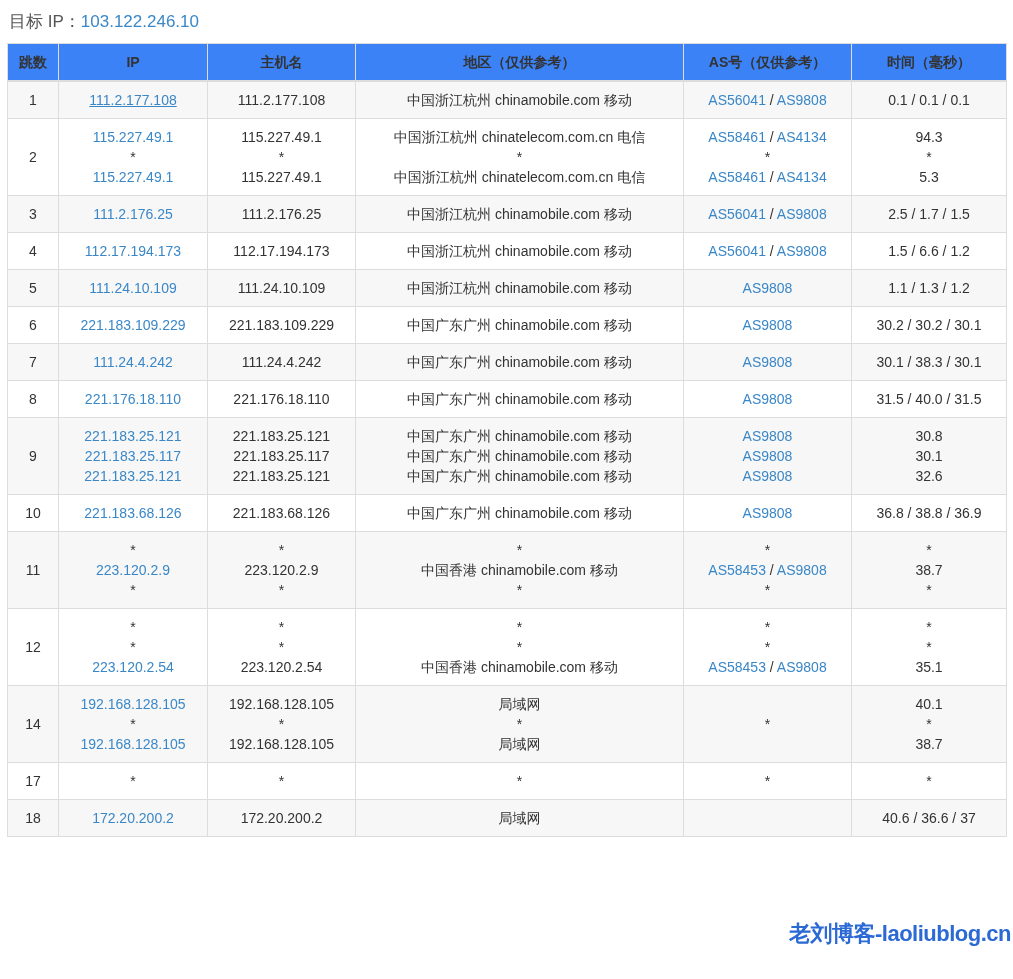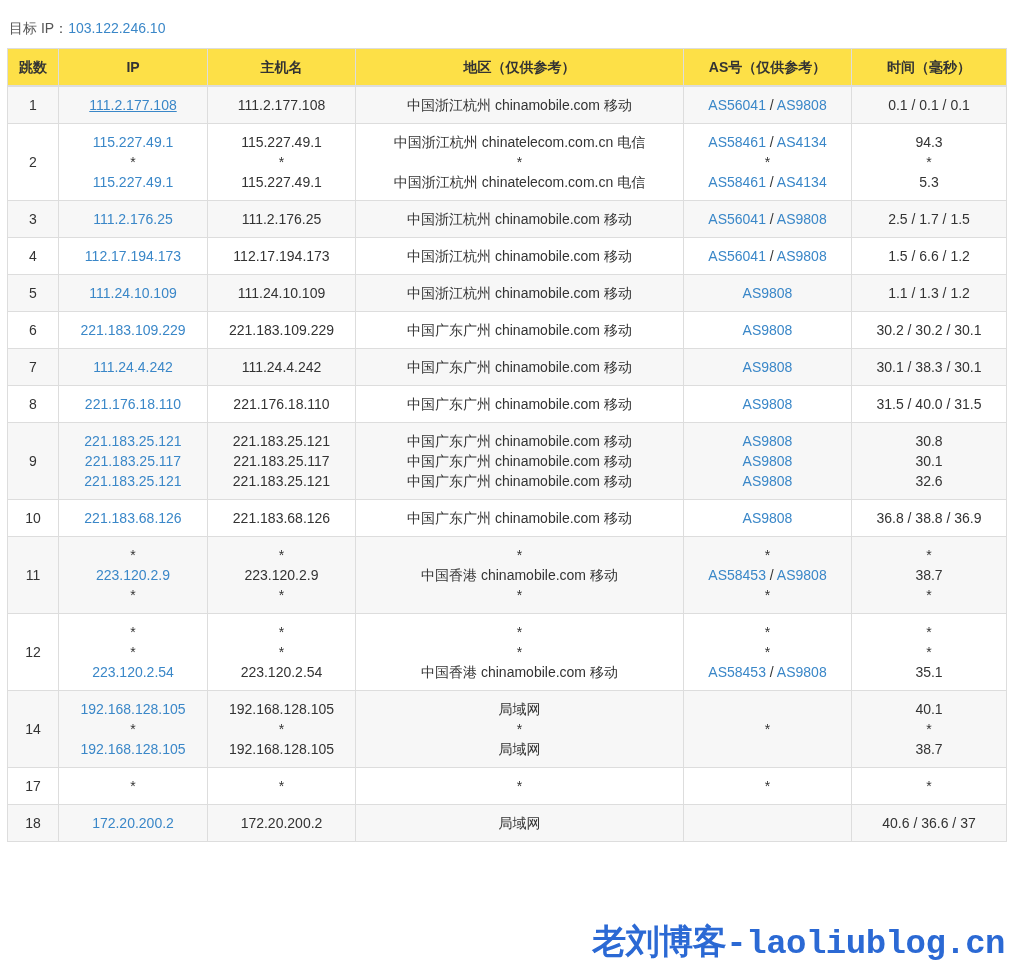--- a/index.html
+++ b/index.html
@@ -2,42 +2,41 @@
 <html><head>
 <meta charset="utf-8">
 <style>
   html,body{margin:0;padding:0;background:#fff;}
   body{
     font-family:"Liberation Sans","DejaVu Sans",sans-serif;
     font-size:14px;color:#333;
     width:1013px;height:979px;overflow:hidden;position:relative;
   }
   .wrap{padding:7px;position:relative;}
-  .target{margin:13px 0 10px 2px;font-size:14px;color:#555;}
+  .target{margin:3px 0 10px 2px;font-size:17px;color:#555;}
   .target .ip{color:#3a87c8;}
   table.trace{border-collapse:collapse;width:999px;table-layout:fixed;}
   th,td{
     border:1px solid #ddd;
     padding:8px 4px;
     text-align:center;
     vertical-align:middle;
     line-height:20px;
     overflow:hidden;
   }
-  thead th{border-bottom:2px solid #ddd;font-weight:bold;background:#fde047;color:#333;}
+  thead th{border-bottom:2px solid #ddd;font-weight:bold;background:#3b82f6;color:#333;}
   tbody tr:nth-child(odd){background:#f7f7f7;}
   tbody tr:nth-child(even){background:#fff;}
   a.lnk{color:#3a87c8;text-decoration:none;cursor:pointer;}
   a.lnk.u{text-decoration:underline;}
   .wm{
-    position:absolute;top:919px;right:8px;
-    font-size:34px;font-weight:bold;color:#2b69d4;
+    position:absolute;top:919px;right:2px;
+    font-size:22px;font-weight:bold;color:#2b69d4;
     white-space:nowrap;z-index:9;letter-spacing:-0.5px;
     pointer-events:none;
-    font-family:Liberation Mono, monospace;
   }
 </style>
 </head>
 <body>
 
 <div class="wrap">
 
   <div class="target">
     <span>目标 IP：</span><span class="ip">103.122.246.10</span>
   </div>

